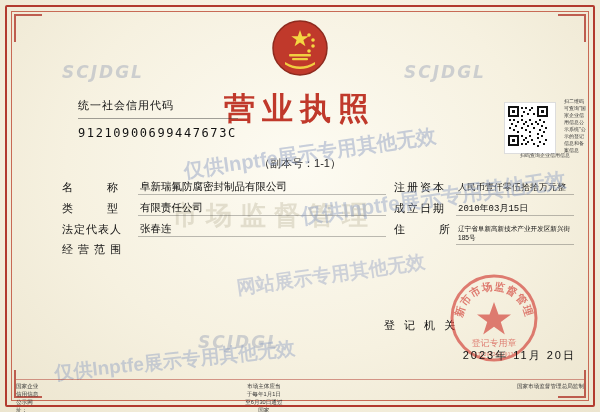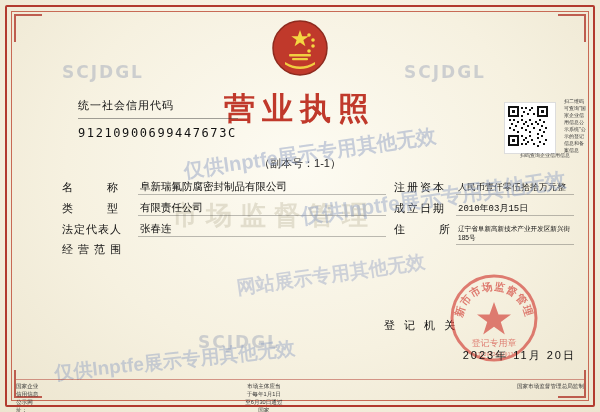--- a/index.html
+++ b/index.html
@@ -110,21 +110,21 @@
     font-size:5.6px;line-height:8px;color:#333;
   }
   .footer div{max-width:33%;}
   .footer .mid{text-align:center;}
   .footer .right{text-align:right;}
   .footer-rule{
     position:absolute;left:16px;right:16px;bottom:32px;height:1px;background:#b23a2e;opacity:.5;
   }
   .wm-sc{
     position:absolute;font-size:17px;font-weight:bold;letter-spacing:2px;
-    color:#9aa3b8;opacity:.45;font-family:"DejaVu Sans",sans-serif;
+    color:#9aa3b8;opacity:.45;font-family:"DejaVu Sans",sans-serif;font-style:italic;
   }
   .wm-big{
     position:absolute;font-size:21px;font-weight:bold;color:#8fa0c4;opacity:.45;
     white-space:nowrap;
   }
   .wm-band{
     position:absolute;left:-40px;width:700px;text-align:center;
     font-size:20px;font-weight:bold;color:#95a4c6;opacity:.5;
     transform:rotate(-8deg);white-space:nowrap;
   }

